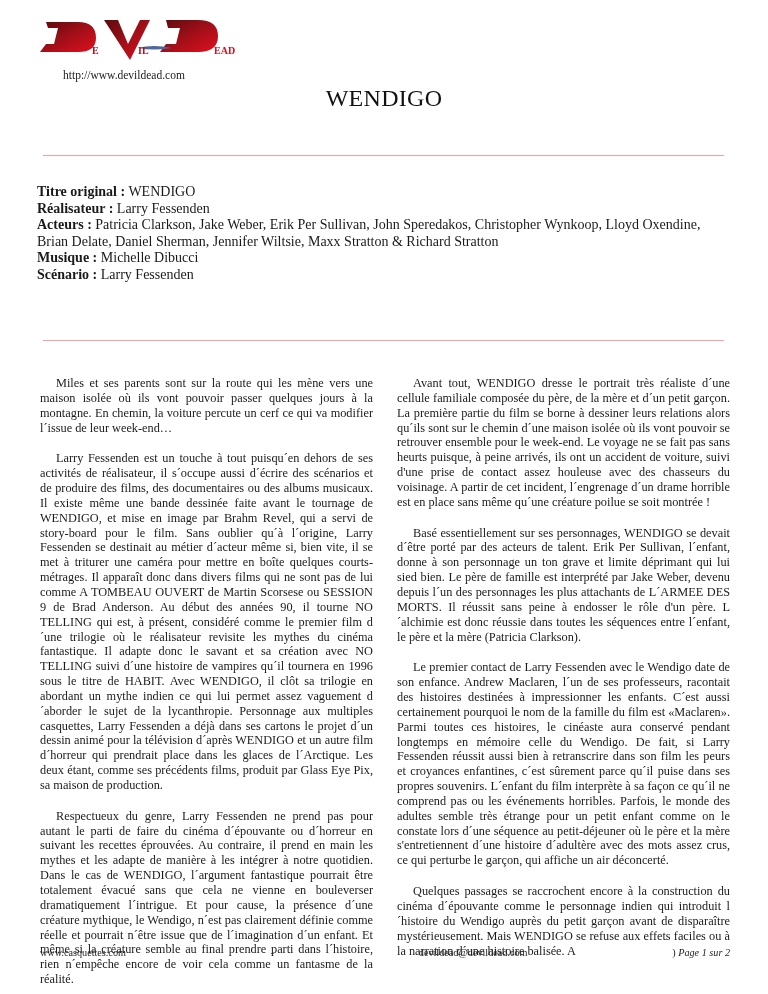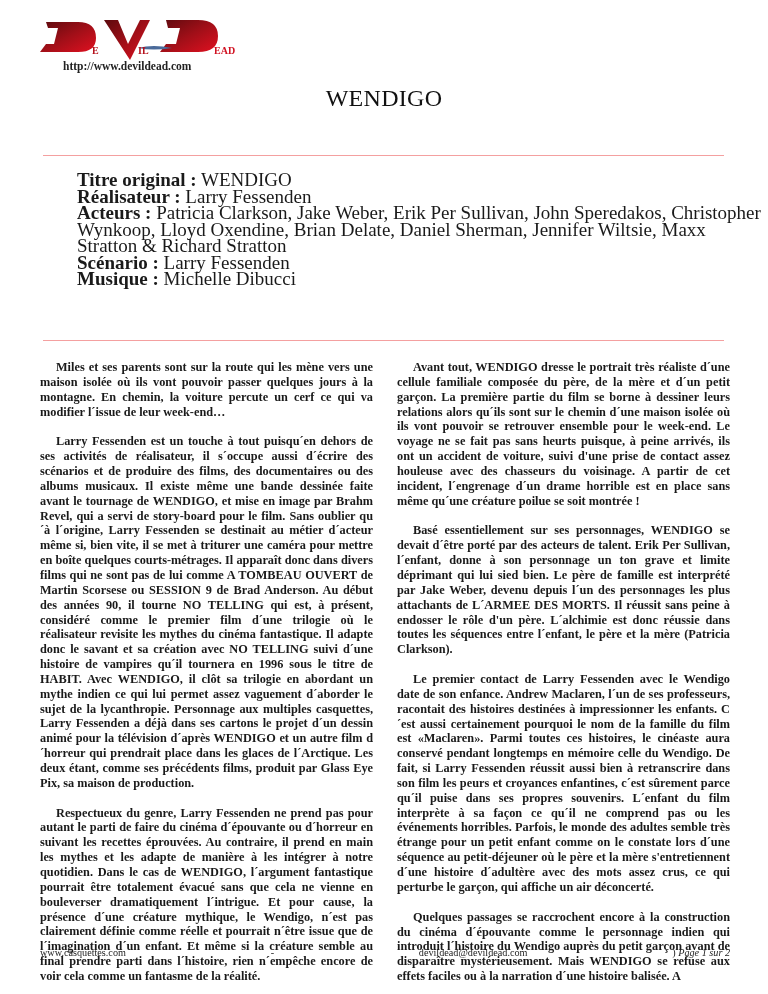--- a/index.html
+++ b/index.html
@@ -1,30 +1,30 @@
 <!DOCTYPE html>
 <html><head>
 <meta charset="utf-8">
 <style>
   html, body { margin: 0; padding: 0; background: #ffffff; }
   body { width: 768px; height: 994px; position: relative; overflow: hidden;
          font-family: "Liberation Serif", "DejaVu Serif", serif; color: #1a1a1a; }
   .logo { position: absolute; left: 38px; top: 14px; width: 200px; height: 50px; }
-  .logo-url { position: absolute; left: 63px; top: 60px; font-size: 11.5px; color: #222; font-weight: bold; }
+  .logo-url { position: absolute; left: 63px; top: 69px; font-size: 11.5px; color: #222; }
   .title { position: absolute; left: 0; width: 768px; top: 85px; text-align: center;
            font-size: 24px; letter-spacing: 0.3px; color: #111; }
   .sep { position: absolute; left: 43px; width: 681px; height: 1px; background: #f4a0a0; }
   .sep1 { top: 155px; }
   .sep2 { top: 340px; }
-  .meta { position: absolute; left: 37px; top: 172px; width: 690px; font-size: 19px; line-height: 16.5px; margin-left: 40px; }
+  .meta { position: absolute; left: 37px; top: 184px; width: 690px; font-size: 14px; line-height: 16.5px; }
   .meta b { font-weight: bold; }
   .col { position: absolute; top: 360px; width: 333px; font-size: 12.3px; line-height: 14.85px; text-align: justify; }
   .col-left { left: 40px; }
   .col-right { left: 397px; }
-  .col p { margin: 0 0 15px 0; text-indent: 16px; font-weight: bold; }
+  .col p { margin: 16px 0 15px 0; text-indent: 16px; }
   .footer { position: absolute; left: 40px; top: 947px; width: 690px; font-size: 10.2px; color: #222;
             display: flex; justify-content: space-between; white-space: nowrap; }
   .footer i { }
 </style>
 </head>
 <body>
 
 <div class="logo">
   <svg width="200" height="50" viewBox="0 0 200 50">
     <defs>
@@ -50,22 +50,22 @@
 <div class="logo-url">http://www.devildead.com</div>
 
 <div class="title">WENDIGO</div>
 
 <div class="sep sep1"></div>
 
 <div class="meta">
   <div><b>Titre original :</b> <span>WENDIGO</span></div>
   <div><b>Réalisateur :</b> <span>Larry Fessenden</span></div>
   <div><b>Acteurs :</b> <span>Patricia Clarkson, Jake Weber, Erik Per Sullivan, John Speredakos, Christopher Wynkoop, Lloyd Oxendine, Brian Delate, Daniel Sherman, Jennifer Wiltsie, Maxx Stratton &amp; Richard Stratton</span></div>
+  <div><b>Musique :</b> <span>Michelle Dibucci</span></div>
   <div><b>Scénario :</b> <span>Larry Fessenden</span></div>
-  <div><b>Musique :</b> <span>Michelle Dibucci</span></div>
 </div>
 
 <div class="sep sep2"></div>
 
 <div class="col col-left">
   <p>Miles et ses parents sont sur la route qui les mène vers une maison isolée où ils vont pouvoir passer quelques jours à la montagne. En chemin, la voiture percute un cerf ce qui va modifier l´issue de leur week-end…</p>
   <p>Larry Fessenden est un touche à tout puisqu´en dehors de ses activités de réalisateur, il s´occupe aussi d´écrire des scénarios et de produire des films, des documentaires ou des albums musicaux. Il existe même une bande dessinée faite avant le tournage de WENDIGO, et mise en image par Brahm Revel, qui a servi de story-board pour le film. Sans oublier qu´à l´origine, Larry Fessenden se destinait au métier d´acteur même si, bien vite, il se met à triturer une caméra pour mettre en boîte quelques courts-métrages. Il apparaît donc dans divers films qui ne sont pas de lui comme A TOMBEAU OUVERT de Martin Scorsese ou SESSION 9 de Brad Anderson. Au début des années 90, il tourne NO TELLING qui est, à présent, considéré comme le premier film d´une trilogie où le réalisateur revisite les mythes du cinéma fantastique. Il adapte donc le savant et sa création avec NO TELLING suivi d´une histoire de vampires qu´il tournera en 1996 sous le titre de HABIT. Avec WENDIGO, il clôt sa trilogie en abordant un mythe indien ce qui lui permet assez vaguement d´aborder le sujet de la lycanthropie. Personnage aux multiples casquettes, Larry Fessenden a déjà dans ses cartons le projet d´un dessin animé pour la télévision d´après WENDIGO et un autre film d´horreur qui prendrait place dans les glaces de l´Arctique. Les deux étant, comme ses précédents films, produit par Glass Eye Pix, sa maison de production.</p>
   <p>Respectueux du genre, Larry Fessenden ne prend pas pour autant le parti de faire du cinéma d´épouvante ou d´horreur en suivant les recettes éprouvées. Au contraire, il prend en main les mythes et les adapte de manière à les intégrer à notre quotidien. Dans le cas de WENDIGO, l´argument fantastique pourrait être totalement évacué sans que cela ne vienne en bouleverser dramatiquement l´intrigue. Et pour cause, la présence d´une créature mythique, le Wendigo, n´est pas clairement définie comme réelle et pourrait n´être issue que de l´imagination d´un enfant. Et même si la créature semble au final prendre parti dans l´histoire, rien n´empêche encore de voir cela comme un fantasme de la réalité.</p>
 </div>
 

